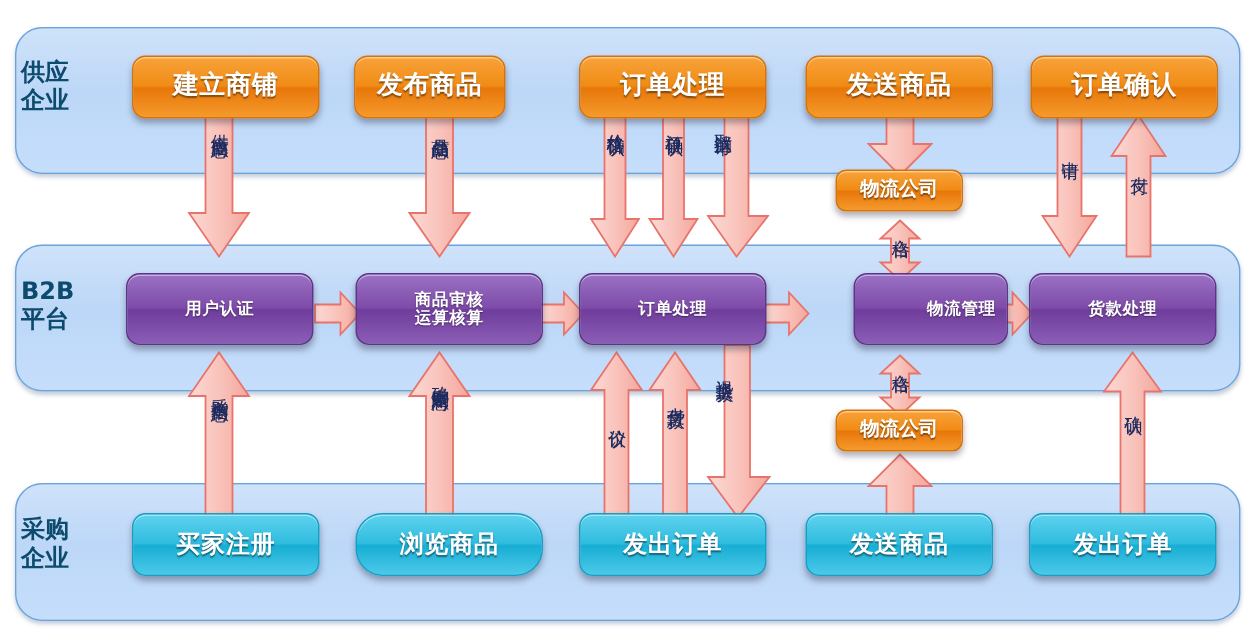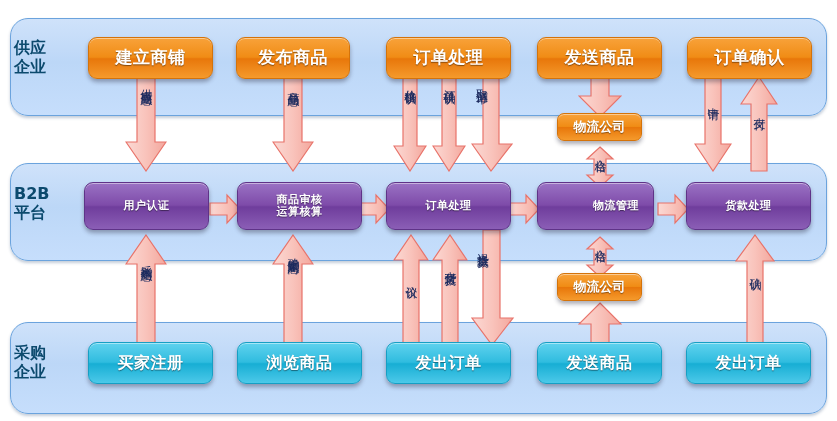--- a/index.html
+++ b/index.html
@@ -255,34 +255,34 @@
       <path d="M1,10 L18,10 L18,2 L31,16 L18,30 L18,22 L1,22 Z" fill="url(#gA1)" stroke="#e8736a" stroke-width="1.2"></path>
     </svg>
   </div>
   <div class="arrow horiz" style="left:657px;top:193px;width:32px;height:32px;">
     <svg viewBox="0 0 32 32" preserveAspectRatio="none">
       <path d="M1,10 L18,10 L18,2 L31,16 L18,30 L18,22 L1,22 Z" fill="url(#gA1)" stroke="#e8736a" stroke-width="1.2"></path>
     </svg>
   </div>
 
   <div class="node orange" style="left:88px;top:37px;width:125px;height:42px;">建立商铺</div>
-  <div class="node orange" style="left:236px;top:37px;width:114px;height:42px;">发布商品</div>
+  <div class="node orange" style="left:236px;top:37px;width:101px;height:42px;">发布商品</div>
   <div class="node orange" style="left:386px;top:37px;width:125px;height:42px;">订单处理</div>
   <div class="node orange" style="left:537px;top:37px;width:125px;height:42px;">发送商品</div>
   <div class="node orange" style="left:687px;top:37px;width:125px;height:42px;">订单确认</div>
 
   <div class="node orange small" style="left:557px;top:113px;width:85px;height:28px;">物流公司</div>
   <div class="node orange small" style="left:557px;top:273px;width:85px;height:28px;">物流公司</div>
 
   <div class="node purple" style="left:84px;top:182px;width:125px;height:48px;">用户认证</div>
   <div class="node purple" style="left:237px;top:182px;width:125px;height:48px;">商品审核
 运算核算</div>
   <div class="node purple" style="left:386px;top:182px;width:125px;height:48px;">订单处理</div>
-  <div class="node purple" style="left:537px;top:182px;width:117px;height:48px;padding-left:41px;">物流管理</div>
+  <div class="node purple" style="left:569px;top:182px;width:103px;height:48px;padding-left:41px;">物流管理</div>
   <div class="node purple" style="left:686px;top:182px;width:125px;height:48px;">货款处理</div>
 
   <div class="node cyan" style="left:88px;top:342px;width:125px;height:42px;">买家注册</div>
-  <div class="node cyan" style="left:237px;top:342px;width:125px;height:42px;">浏览商品</div>
+  <div class="node cyan" style="left:237px;top:342px;width:125px;height:42px;border-radius:18px;">浏览商品</div>
   <div class="node cyan" style="left:386px;top:342px;width:125px;height:42px;">发出订单</div>
   <div class="node cyan" style="left:537px;top:342px;width:125px;height:42px;">发送商品</div>
   <div class="node cyan" style="left:686px;top:342px;width:125px;height:42px;">发出订单</div>
 
 </div>
 
 </body></html>

